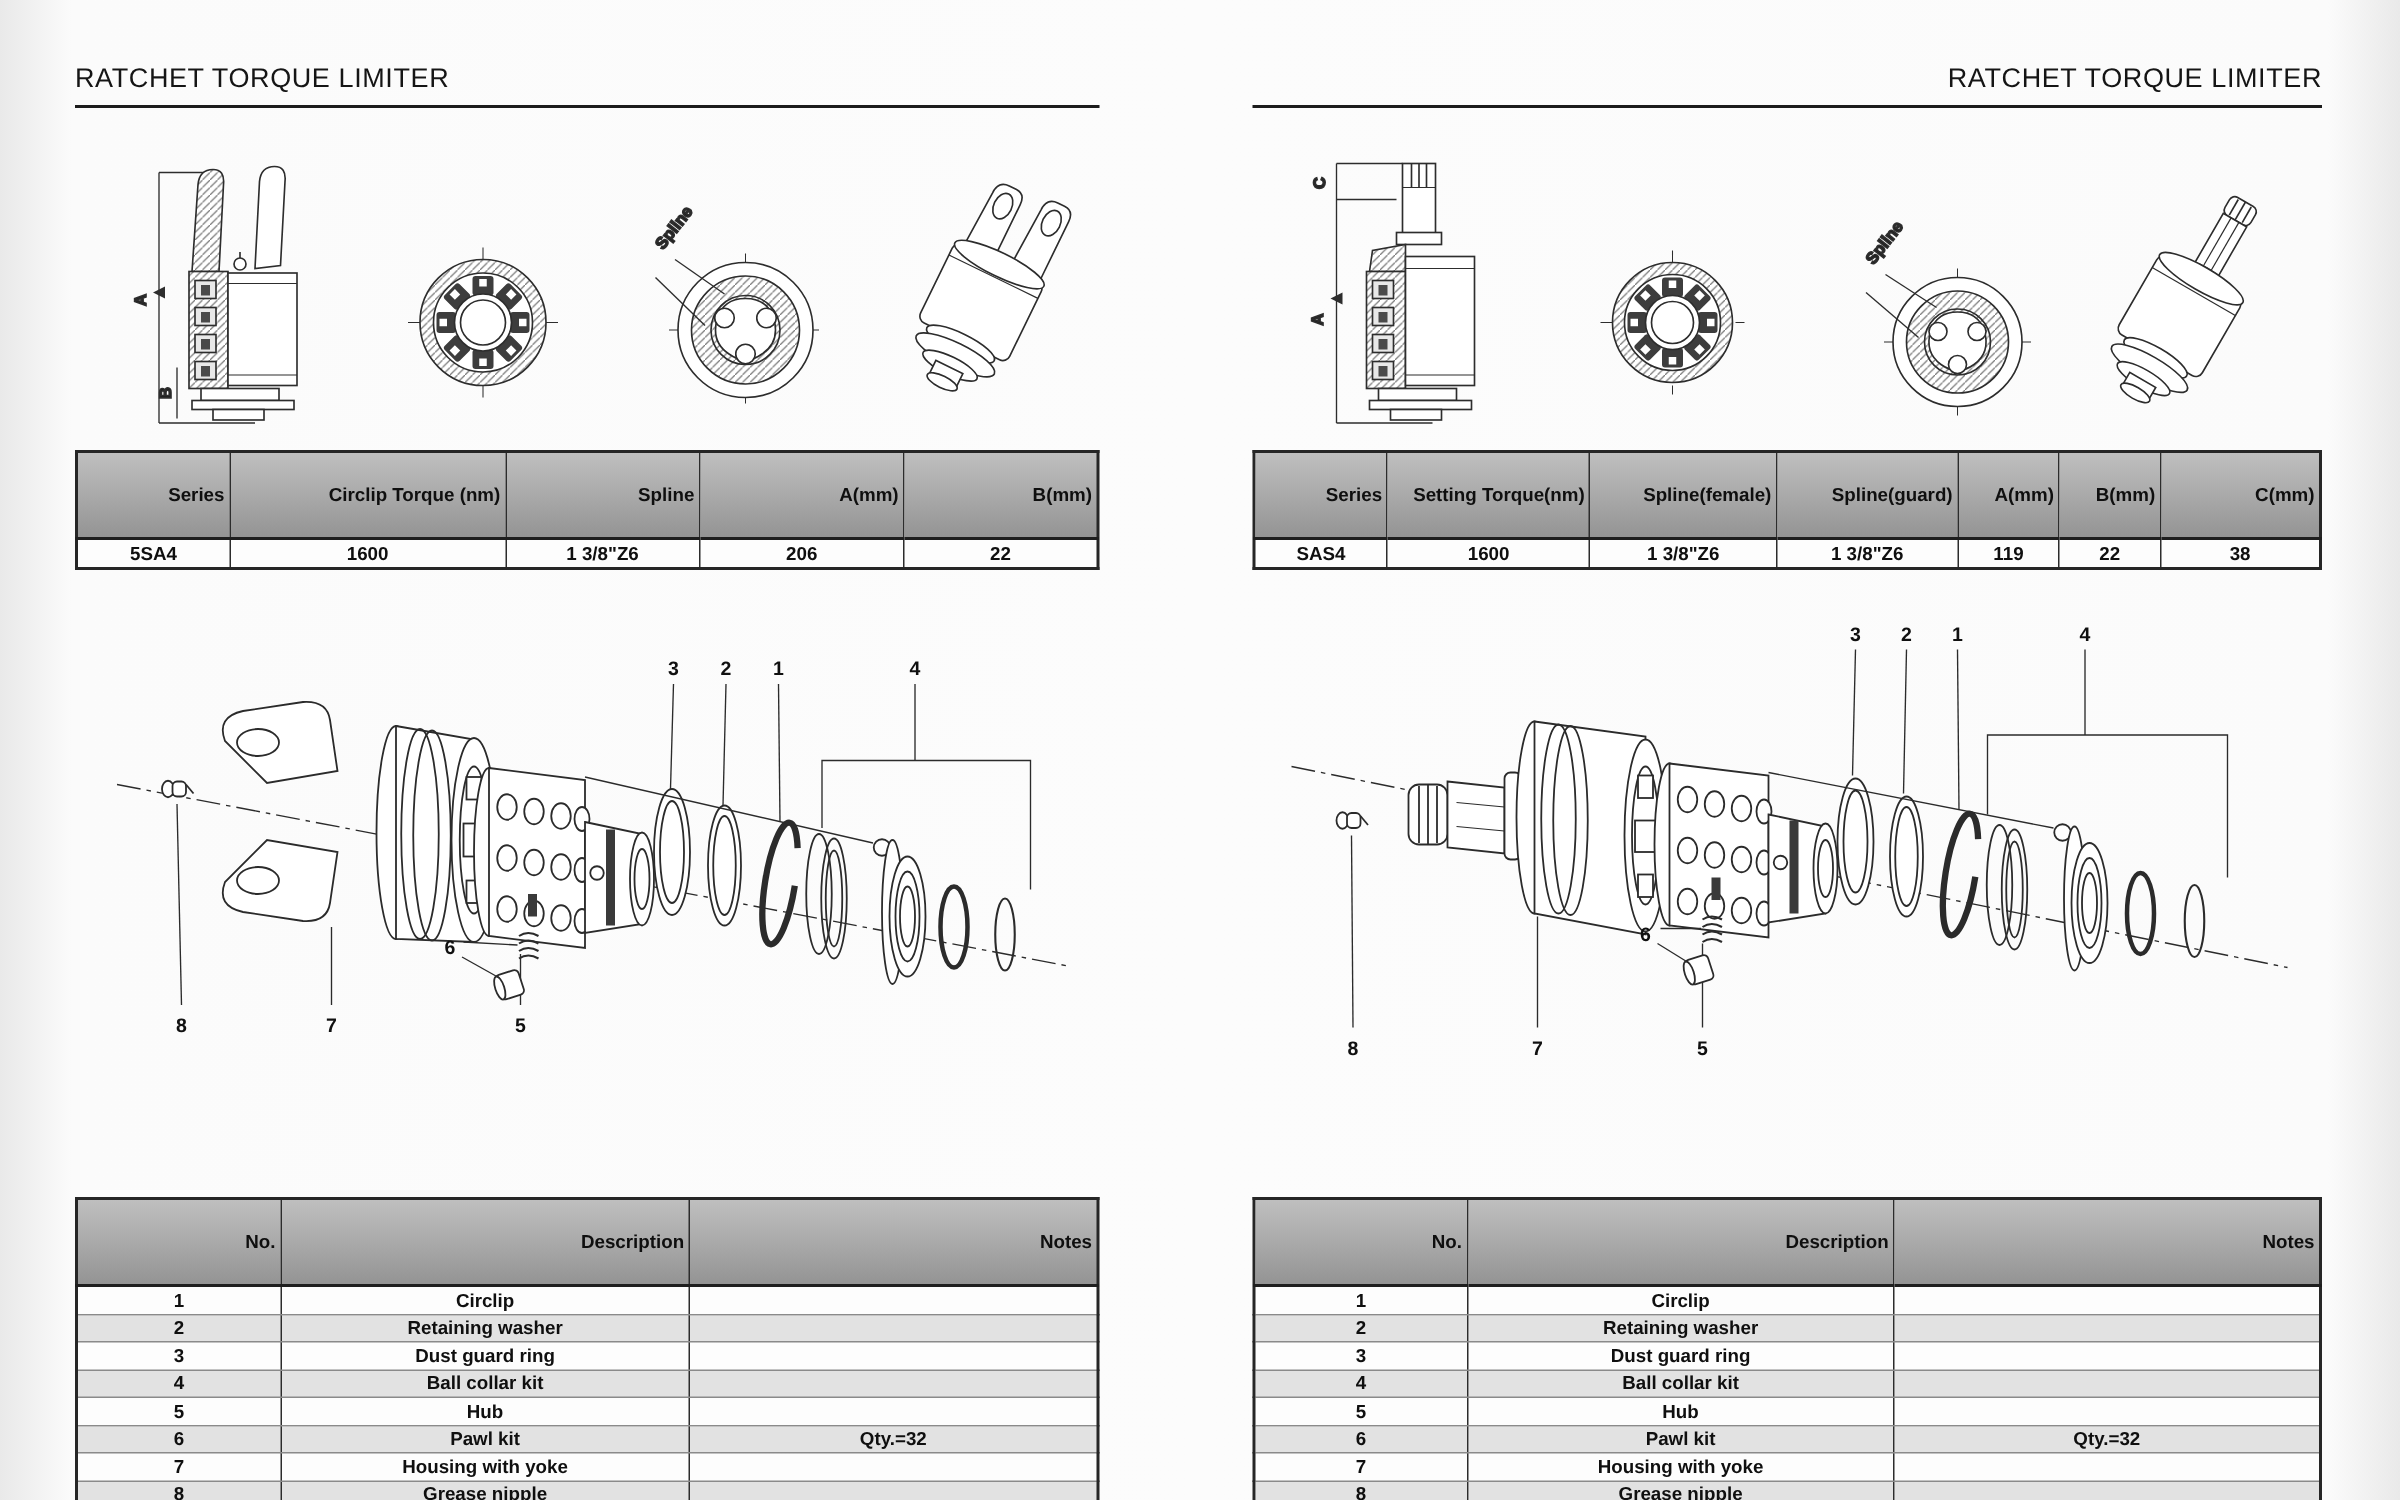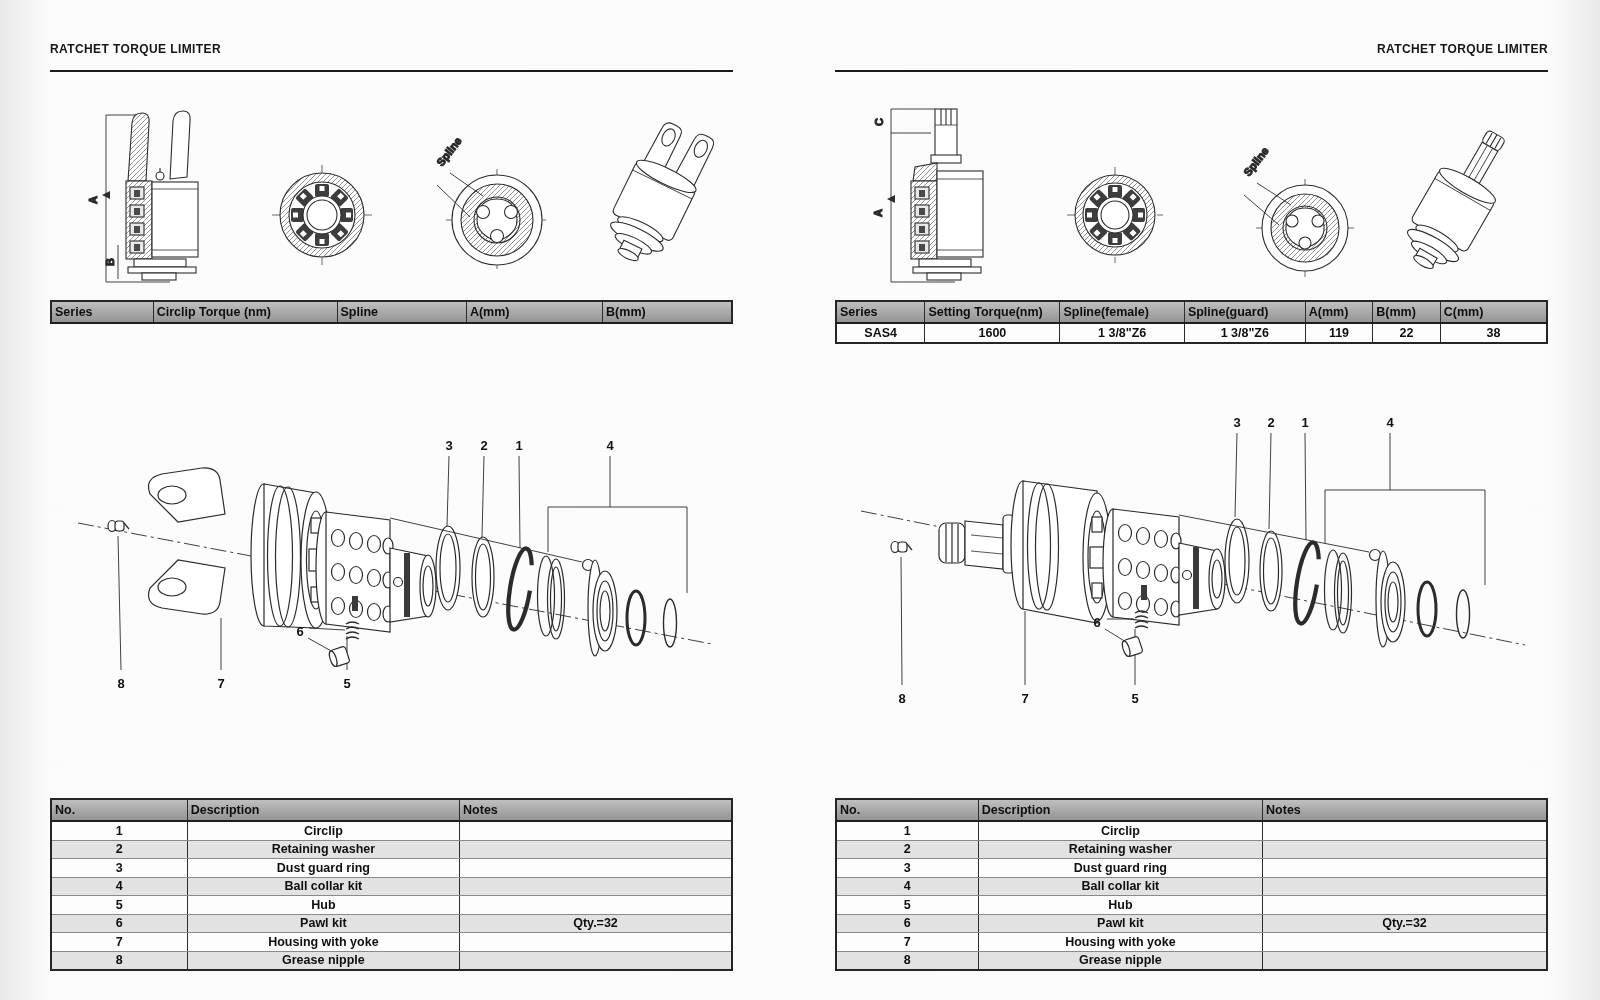--- a/index.html
+++ b/index.html
@@ -2,25 +2,25 @@
 <html><head>
 <meta charset="utf-8">
 <style>
   html,body{margin:0;padding:0;}
   body{
     position:relative;width:1600px;height:1000px;
     background:linear-gradient(90deg,#e9e9e9 0%,#fbfbfb 3%,#fcfcfc 50%,#fbfbfb 97%,#e9e9e9 100%);
     font-family:"Liberation Sans",sans-serif;color:#111;overflow:hidden;
   }
   .abs{position:absolute;}
-  .title{font-size:12px;font-weight:700;letter-spacing:.4px;color:#151515;white-space:nowrap;}
+  .title{font-size:18px;font-weight:400;letter-spacing:.4px;color:#151515;white-space:nowrap;}
   .rule{height:2px;background:#1c1c1c;}
   table{border-collapse:collapse;table-layout:fixed;width:100%;font-size:12.5px;font-weight:700;color:#0f0f0f;border:2px solid #262626;}
   th{background:linear-gradient(180deg,#bfbfbf,#949494);border:1px solid #2c2c2c;border-bottom:2px solid #1e1e1e;
-     padding:2px 3px;height:16px;text-align:left;overflow:hidden;white-space:nowrap;}
+     padding:20px 3px;height:16px;text-align:right;overflow:hidden;white-space:nowrap;}
   td{border-left:1px solid #2c2c2c;border-right:1px solid #2c2c2c;border-top:1px solid #8a8a8a;border-bottom:1px solid #8a8a8a;
      padding:1px 3px;height:15.5px;text-align:center;overflow:hidden;white-space:nowrap;}
   tbody tr:nth-child(odd){background:#fdfdfd;}
   tbody tr:nth-child(even){background:#e2e2e2;}
   svg text{font-family:"Liberation Sans",sans-serif;}
   .callout{font-size:13px;font-weight:700;fill:#101010;text-anchor:middle;}
   .dim{font-size:11px;font-weight:700;fill:#1d1d1d;text-anchor:middle;}
   .lbl{font-size:11px;font-weight:700;fill:#1d1d1d;}
 </style>
 </head>
@@ -154,20 +154,27 @@
     <thead>
         <tr>
       <th>Series</th>
       <th>Circlip Torque (nm)</th>
       <th>Spline</th>
       <th>A(mm)</th>
       <th>B(mm)</th>
     </tr>
       </thead>
     <tbody>
+      <tr>
+        <td>5SA4</td>
+        <td>1600</td>
+        <td>1 3/8"Z6</td>
+        <td>206</td>
+        <td>22</td>
+      </tr>
     </tbody>
   </table>
 </div>
 
 <svg class="abs" style="left:50px;top:420px;" width="683" height="290" viewBox="0 0 683 290">
   <g stroke="#2b2b2b" fill="none" stroke-width="1.2">
     <line x1="28" y1="103" x2="662" y2="224" stroke-width="0.9" stroke-dasharray="16 4 3 4"></line>
 
     <g>
       <ellipse cx="62" cy="106" rx="4" ry="5.5" fill="#fff"></ellipse>

